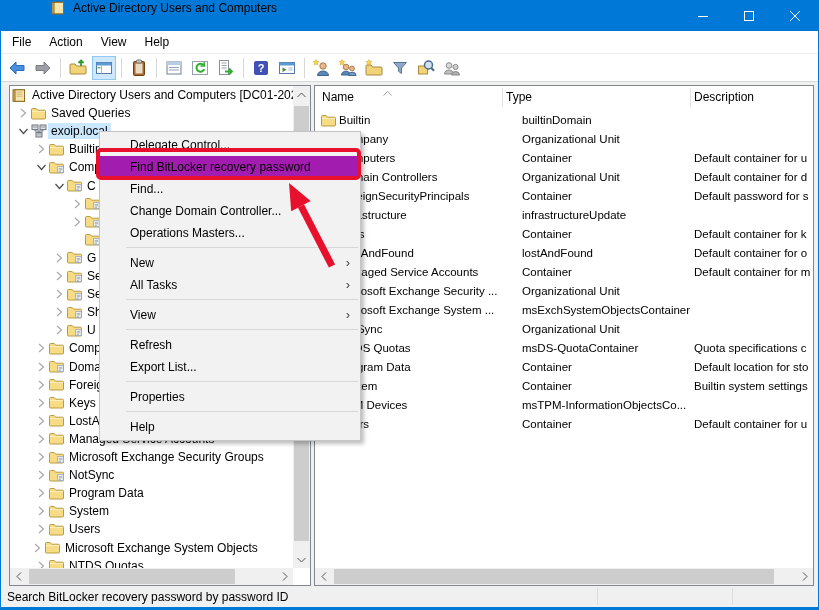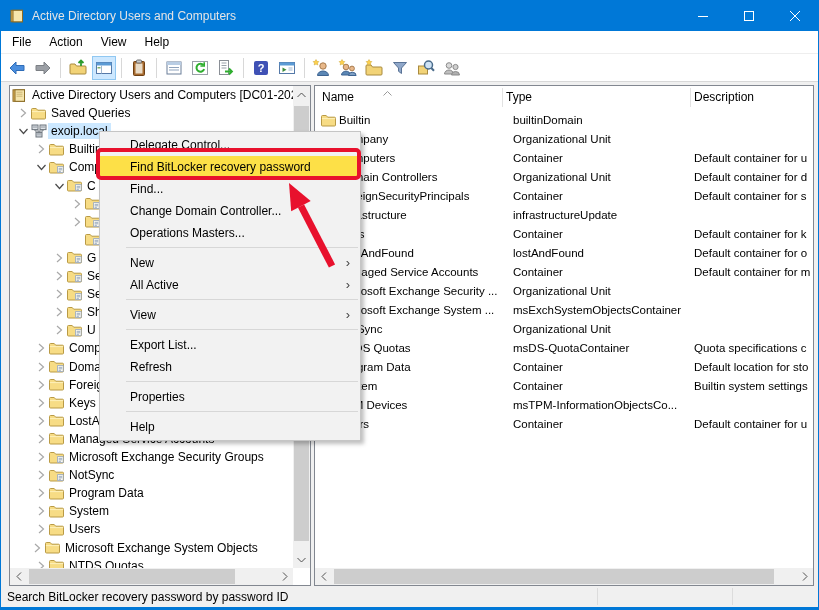--- a/index.html
+++ b/index.html
@@ -1,19 +1,19 @@
 <!DOCTYPE html>
 <html><head>
 <meta charset="utf-8">
 <style>
   html,body{margin:0;padding:0;background:#fff;font-family:"Liberation Sans",sans-serif;}
   .window{position:relative;width:819px;height:610px;box-sizing:border-box;background:#f0f0f0;
     border:1px solid #0078d7;border-bottom:3px solid #0078d7;overflow:hidden;font-size:12px;color:#000;}
   
-  .titlebar{height:30px;background:#0078d7;color:#e5e5e5;display:flex;align-items:center;}
+  .titlebar{height:30px;background:#0078d7;color:#000000;display:flex;padding-left:41px;}
   .title-icon{margin:0 7px 0 9px;display:flex;}
   .title-text{font-size:12px;}
   .caption{margin-left:auto;display:flex;height:30px;}
   .cap-btn{width:46px;height:30px;display:flex;align-items:center;justify-content:center;}
   
   .menubar{height:22px;background:#fff;display:flex;align-items:center;padding-left:2px;border-bottom:1px solid #eee;}
   .menubar span{padding:3px 9px;}
   
   .toolbar{height:27px;background:#fff;border-bottom:1px solid #d8d8d8;display:flex;align-items:center;padding-left:4px;gap:2px;}
   .tb-btn{width:24px;height:24px;display:flex;align-items:center;justify-content:center;border:1px solid transparent;box-sizing:border-box;}
@@ -34,33 +34,33 @@
   .lhead{position:absolute;left:0;top:0;right:0;height:23px;}
   .lhead .hname{position:absolute;left:7px;top:4px;}
   .lhead .htype{position:absolute;left:191px;top:4px;}
   .lhead .hdesc{position:absolute;left:379px;top:4px;}
   .hline{position:absolute;top:2px;height:19px;width:1px;background:#e2e2e2;}
   .sortup{position:absolute;left:68px;top:-1px;}
   .lrow{position:absolute;left:0;right:0;height:19px;font-size:11.5px;}
   .lrow span{position:absolute;top:3px;white-space:nowrap;overflow:hidden;}
   .lrow .ic{top:3px;left:6px;}
   .c-name{left:24px;width:161px;}
-  .c-type{left:191px;width:182px;padding-left:7px;}
+  .c-type{left:200px;width:182px;padding-left:7px;}
   .c-desc{left:379px;width:118px;}
   
   .vscroll{position:absolute;top:0;right:0;bottom:17px;width:17px;background:#f0f0f0;}
   .vscroll .thumb{position:absolute;left:1px;right:1px;top:20px;height:435px;background:#cdcdcd;}
   .hscroll{position:absolute;left:0;right:0;bottom:0;height:17px;background:#f0f0f0;}
   .sb-arrow{position:absolute;width:17px;height:17px;display:flex;align-items:center;justify-content:center;}
   .hscroll .thumb{position:absolute;top:1px;bottom:1px;background:#cdcdcd;}
   
   .ctx{position:absolute;left:98px;top:130px;width:260px;background:#f2f2f2;border:1px solid #c5c5c5;
     box-shadow:3px 3px 4px rgba(0,0,0,.25);padding:2px 0;z-index:50;}
   .ctx-item{height:22px;line-height:22px;padding-left:30px;position:relative;white-space:nowrap;}
-  .ctx-item.hl{background:#fde047;}
+  .ctx-item.hl{background:#a21caf;}
   .ctx-sub{position:absolute;right:10px;top:0;color:#444;font-size:13px;}
   .ctx-sep{height:1px;background:#d7d7d7;margin:3px 2px 4px 26px;}
   
   .red-box{position:absolute;left:95px;top:147px;width:265px;height:32px;border:4px solid #e8112d;
     border-radius:5px;box-sizing:border-box;z-index:60;}
   .red-arrow{position:absolute;left:246px;top:170px;z-index:61;}
   
   .statusbar{position:absolute;left:0;right:0;bottom:0;height:21px;background:#f0f0f0;display:flex;align-items:center;padding-left:6px;box-sizing:border-box;}
   .sb-div{position:absolute;top:2px;bottom:2px;width:1px;background:#dcdcdc;}
 </style>
@@ -771,21 +771,21 @@
           <span class="c-type">Organizational Unit</span>
           <span class="c-desc">Default container for d</span>
         </div>
         <div class="lrow" style="top: 101px;">
           <span class="ic"><svg width="15" height="13" viewBox="0 0 15 13">
               <path d="M0.5 2.5 Q0.5 1.5 1.5 1.5 H5.2 L6.7 3.2 H13.5 Q14.5 3.2 14.5 4.2 V11 Q14.5 12 13.5 12 H1.5 Q0.5 12 0.5 11 Z" fill="#f7dc85" stroke="#b99a45"></path>
               <path d="M0.9 4.6 H14.1" stroke="#fdf0bb" fill="none"></path>
             </svg></span>
           <span class="c-name">ForeignSecurityPrincipals</span>
           <span class="c-type">Container</span>
-          <span class="c-desc">Default container for s</span>
+          <span class="c-desc">Default password for s</span>
         </div>
         <div class="lrow" style="top: 120px;">
           <span class="ic"><svg width="15" height="13" viewBox="0 0 15 13">
               <path d="M0.5 2.5 Q0.5 1.5 1.5 1.5 H5.2 L6.7 3.2 H13.5 Q14.5 3.2 14.5 4.2 V11 Q14.5 12 13.5 12 H1.5 Q0.5 12 0.5 11 Z" fill="#f7dc85" stroke="#b99a45"></path>
               <path d="M0.9 4.6 H14.1" stroke="#fdf0bb" fill="none"></path>
             </svg></span>
           <span class="c-name">Infrastructure</span>
           <span class="c-type">infrastructureUpdate</span>
           <span class="c-desc"></span>
         </div>
@@ -905,26 +905,26 @@
   </div>
 
   <div class="ctx" id="ctx">
       <div class="ctx-item"><span>Delegate Control...</span></div>
       <div class="ctx-item hl"><span>Find BitLocker recovery password</span></div>
       <div class="ctx-item"><span>Find...</span></div>
       <div class="ctx-item"><span>Change Domain Controller...</span></div>
       <div class="ctx-item"><span>Operations Masters...</span></div>
       <div class="ctx-sep"></div>
       <div class="ctx-item"><span>New</span><span class="ctx-sub">›</span></div>
-      <div class="ctx-item"><span>All Active</span><span class="ctx-sub">›</span></div>
+      <div class="ctx-item"><span>All Tasks</span><span class="ctx-sub">›</span></div>
       <div class="ctx-sep"></div>
       <div class="ctx-item"><span>View</span><span class="ctx-sub">›</span></div>
       <div class="ctx-sep"></div>
+      <div class="ctx-item"><span>Refresh</span></div>
       <div class="ctx-item"><span>Export List...</span></div>
-      <div class="ctx-item"><span>Refresh</span></div>
       <div class="ctx-sep"></div>
       <div class="ctx-item"><span>Properties</span></div>
       <div class="ctx-sep"></div>
       <div class="ctx-item"><span>Help</span></div>
     </div>
 
   <div class="red-box"></div>
 
   <svg class="red-arrow" width="100" height="100" viewBox="0 0 100 100">
     <line x1="85" y1="95" x2="54" y2="35" stroke="#e8112d" stroke-width="7"></line>

